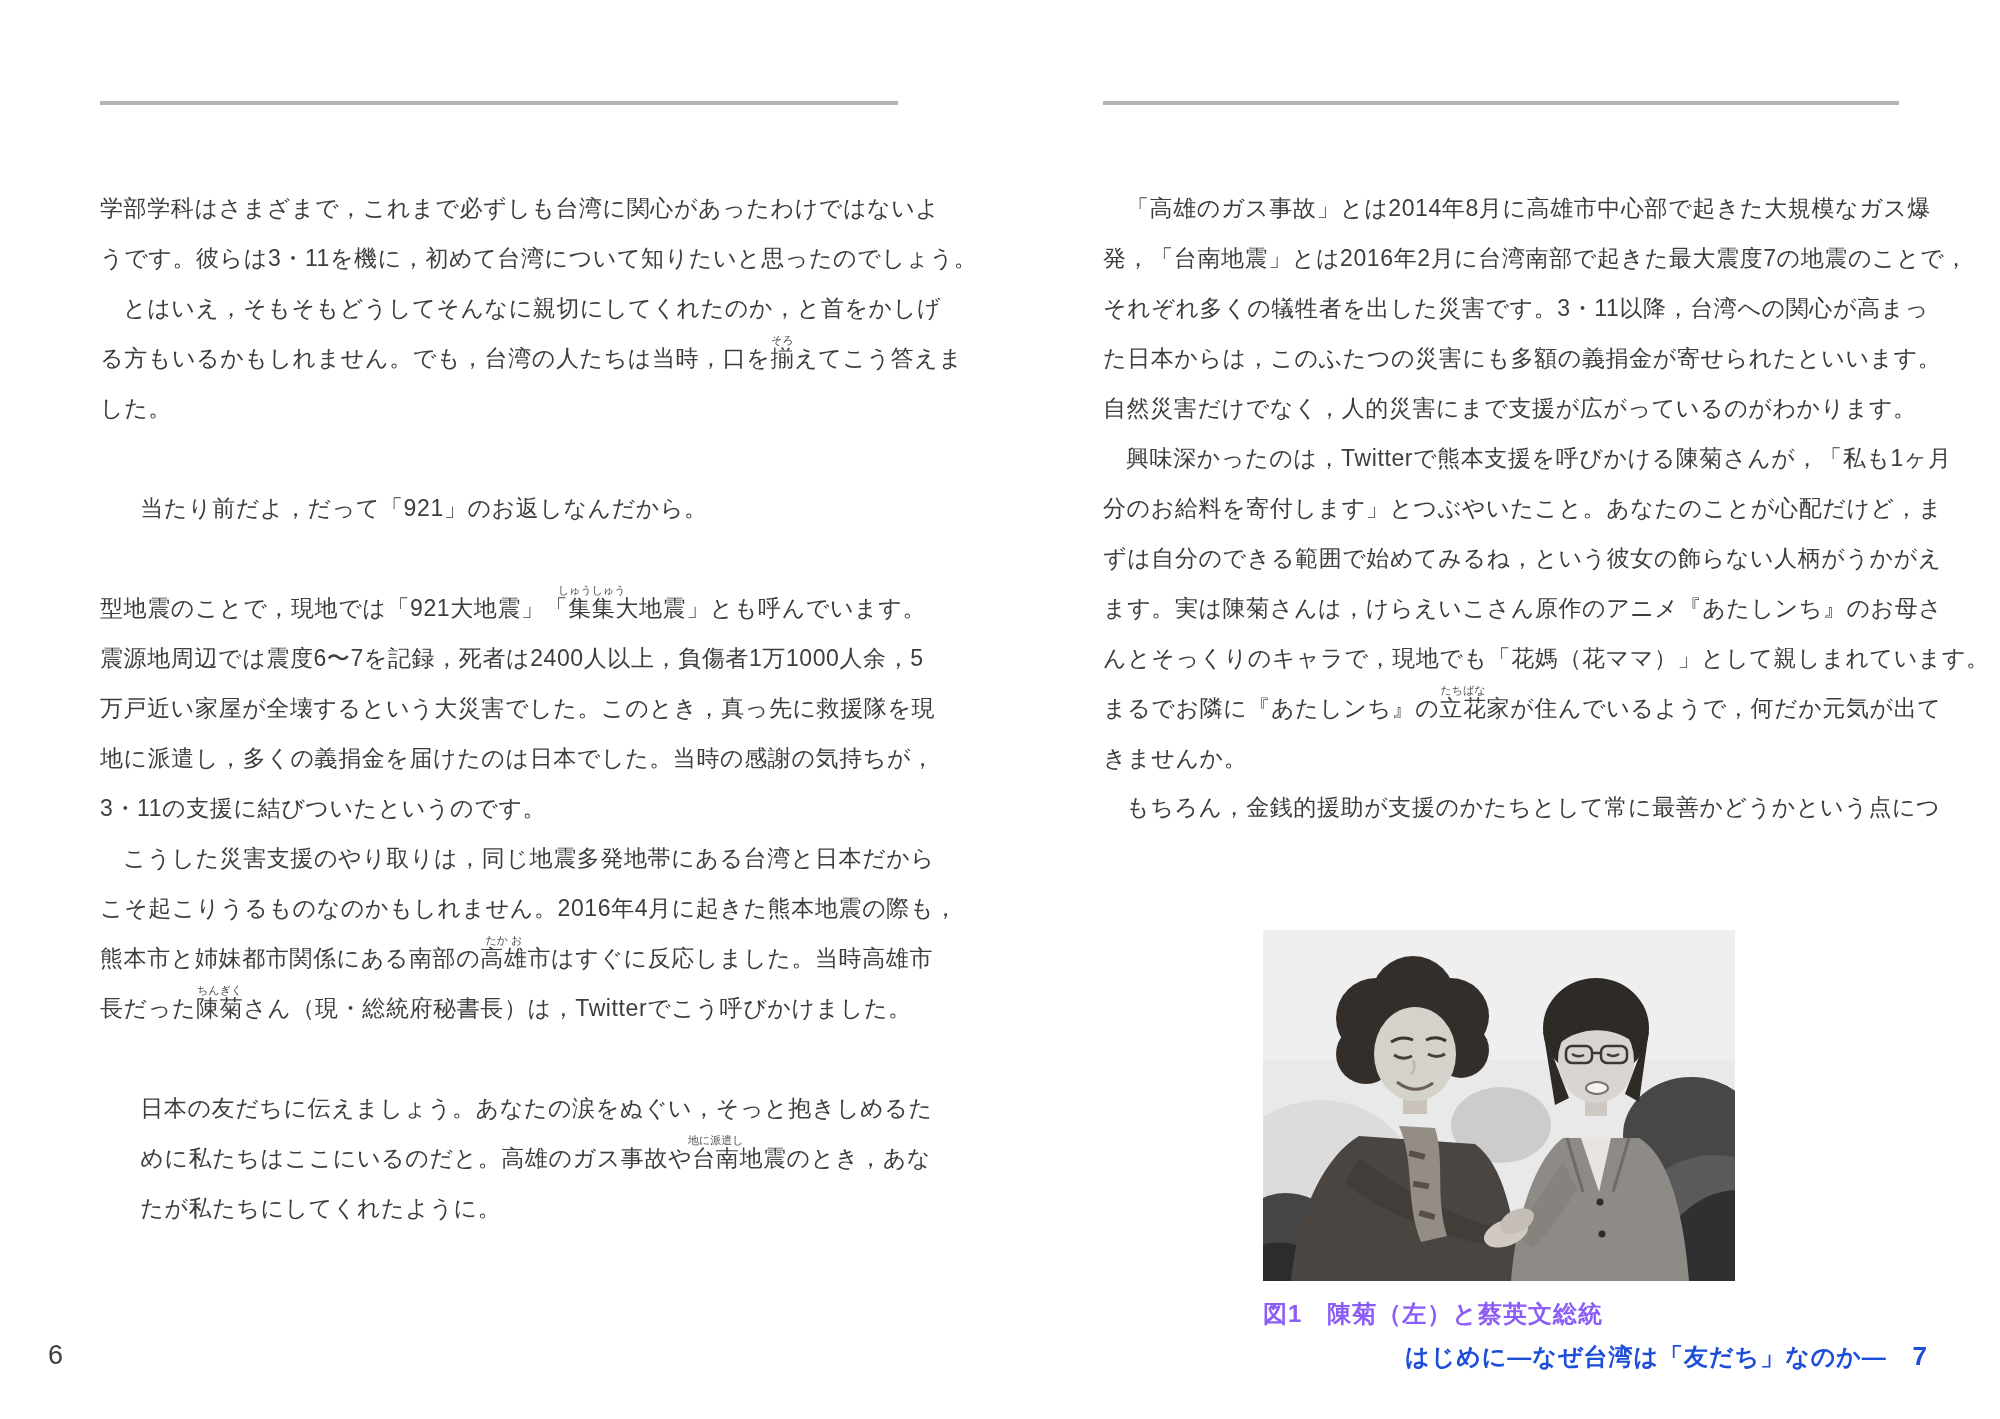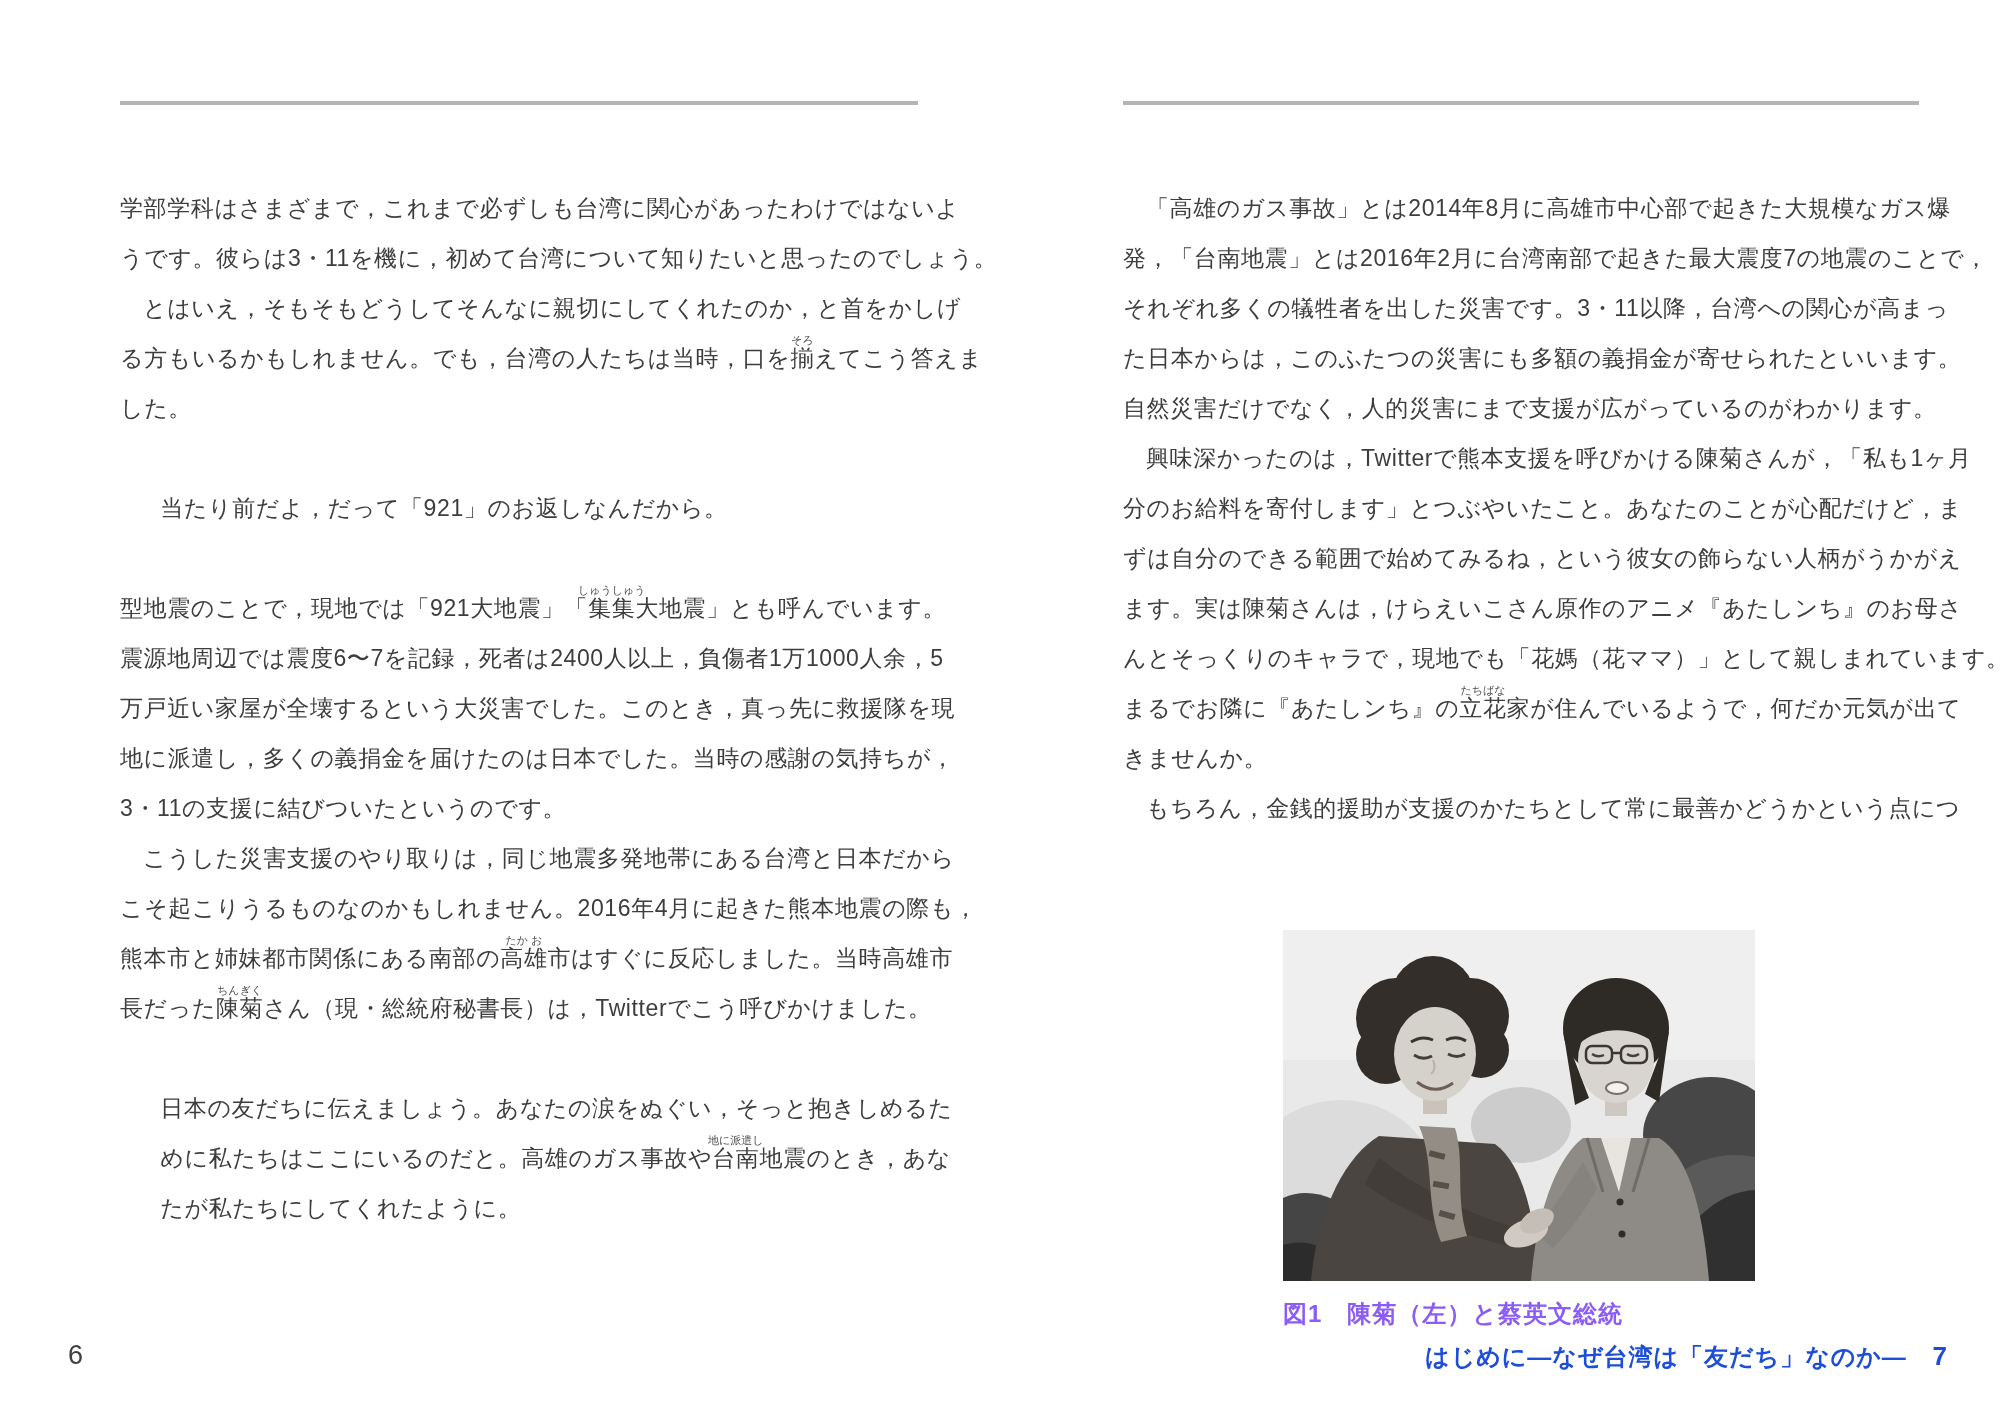--- a/index.html
+++ b/index.html
@@ -4,21 +4,21 @@
 <style>
   html,body{margin:0;padding:0;background:#888;}
   .spread{
     position:relative;
     width:2000px;height:1419px;
     background:#ffffff;
     font-family:"Liberation Sans","DejaVu Sans",sans-serif;
     color:#3d3d3d;
     overflow:hidden;
   }
-  .page{position:absolute;top:0;width:1000px;height:1075px;margin-left:20px;}
+  .page{position:absolute;top:0;width:1000px;height:1075px;}
   .page.left{left:0;}
   .page.right{left:1000px;}
   .rule{position:absolute;top:101px;height:4px;background:#b5b5b5;}
   .page.left .rule{left:100px;width:798px;}
   .page.right .rule{left:103px;width:796px;}
   .text{position:absolute;top:183px;}
   .page.left .text{left:100px;width:812px;}
   .page.right .text{left:103px;width:812px;}
   .line{
     height:50px;line-height:50px;
@@ -91,21 +91,21 @@
       <div class="line">それぞれ多くの犠牲者を出した災害です。3・11以降，台湾への関心が高まっ</div>
       <div class="line">た日本からは，このふたつの災害にも多額の義捐金が寄せられたといいます。</div>
       <div class="line">自然災害だけでなく，人的災害にまで支援が広がっているのがわかります。</div>
       <div class="line" style="padding-left: 23px;">興味深かったのは，Twitterで熊本支援を呼びかける陳菊さんが，「私も1ヶ月</div>
       <div class="line">分のお給料を寄付します」とつぶやいたこと。あなたのことが心配だけど，ま</div>
       <div class="line">ずは自分のできる範囲で始めてみるね，という彼女の飾らない人柄がうかがえ</div>
       <div class="line">ます。実は陳菊さんは，けらえいこさん原作のアニメ『あたしンち』のお母さ</div>
       <div class="line">んとそっくりのキャラで，現地でも「花媽（花ママ）」として親しまれています。</div>
       <div class="line">まるでお隣に『あたしンち』の<ruby>立花<rt>たちばな</rt></ruby>家が住んでいるようで，何だか元気が出て</div>
       <div class="line">きませんか。</div>
-      <div class="line" style="padding-left: 23px;">もちろん，金銭的援助が支援のかたちとして常に最善かどうかという点につ</div>
+      <div class="line" style="padding-left: 23px; font-family: Liberation Serif, serif;">もちろん，金銭的援助が支援のかたちとして常に最善かどうかという点につ</div>
     </div>
 
     <figure class="figure">
       <div class="photo">
 
         <svg width="472" height="351" viewBox="0 0 472 351" xmlns="http://www.w3.org/2000/svg">
           <rect x="0" y="0" width="472" height="351" fill="#e9e9e9"></rect>
           <rect x="0" y="0" width="472" height="130" fill="#efefef"></rect>
           <ellipse cx="58" cy="255" rx="95" ry="85" fill="#dcdcdc"></ellipse>
           <ellipse cx="238" cy="195" rx="50" ry="38" fill="#cccccc"></ellipse>

